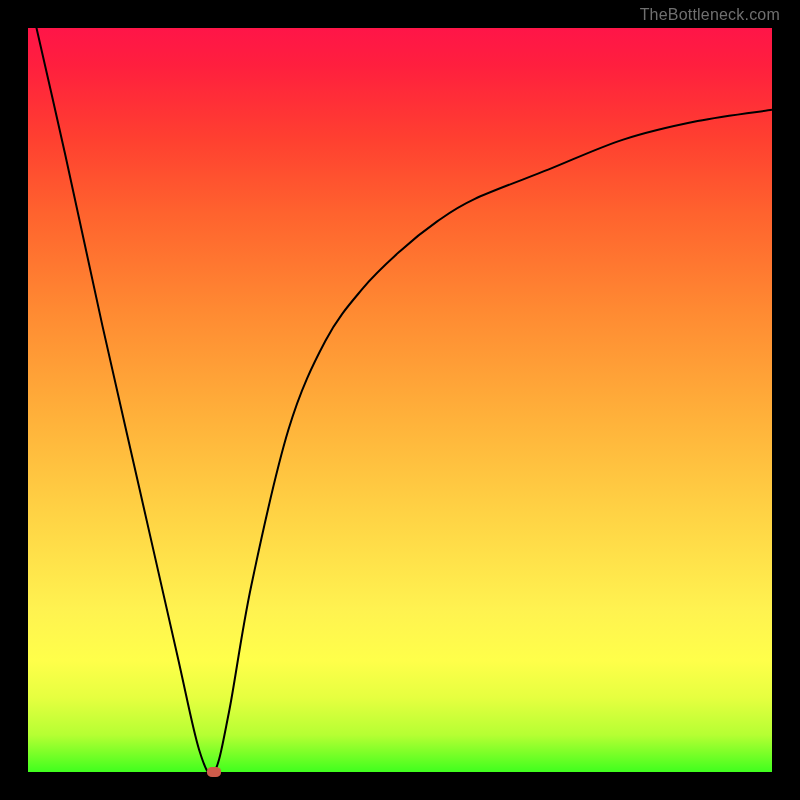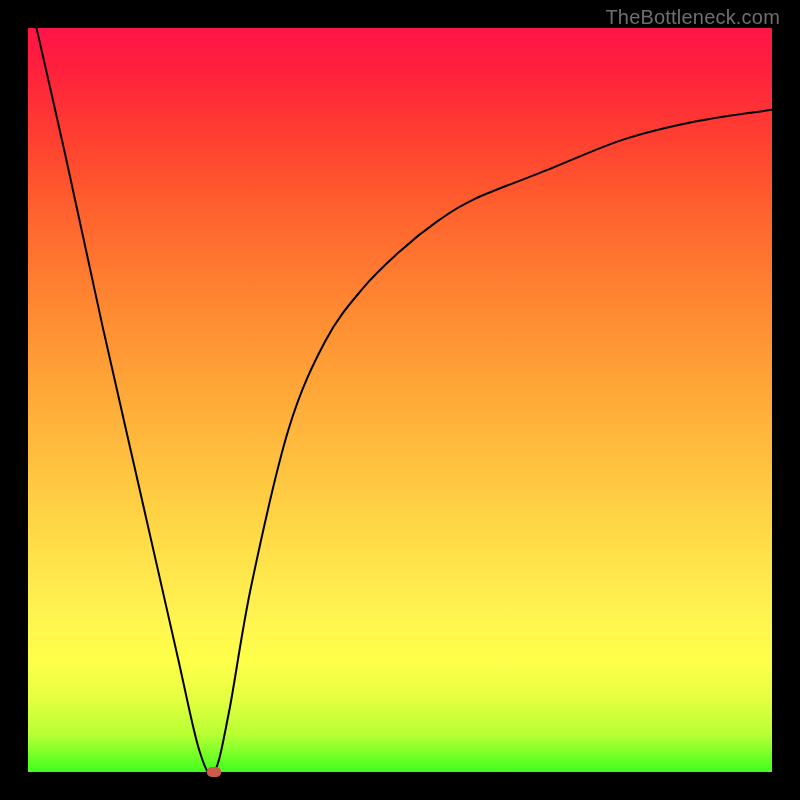--- a/index.html
+++ b/index.html
@@ -31,21 +31,21 @@
       #ff4030 85%,
       #ff1f3e 95%,
       #ff1548 100%
     );
   }
   .watermark {
     position: absolute;
     top: 6px;
     right: 20px;
     color: #6f6f6f;
-    font-size: 20px;
+    font-size: 16px;
     font-weight: 500;
     letter-spacing: 0.2px;
     user-select: none;
   }
   svg.curve {
     position: absolute;
     left: 0;
     top: 0;
     width: 744px;
     height: 744px;

